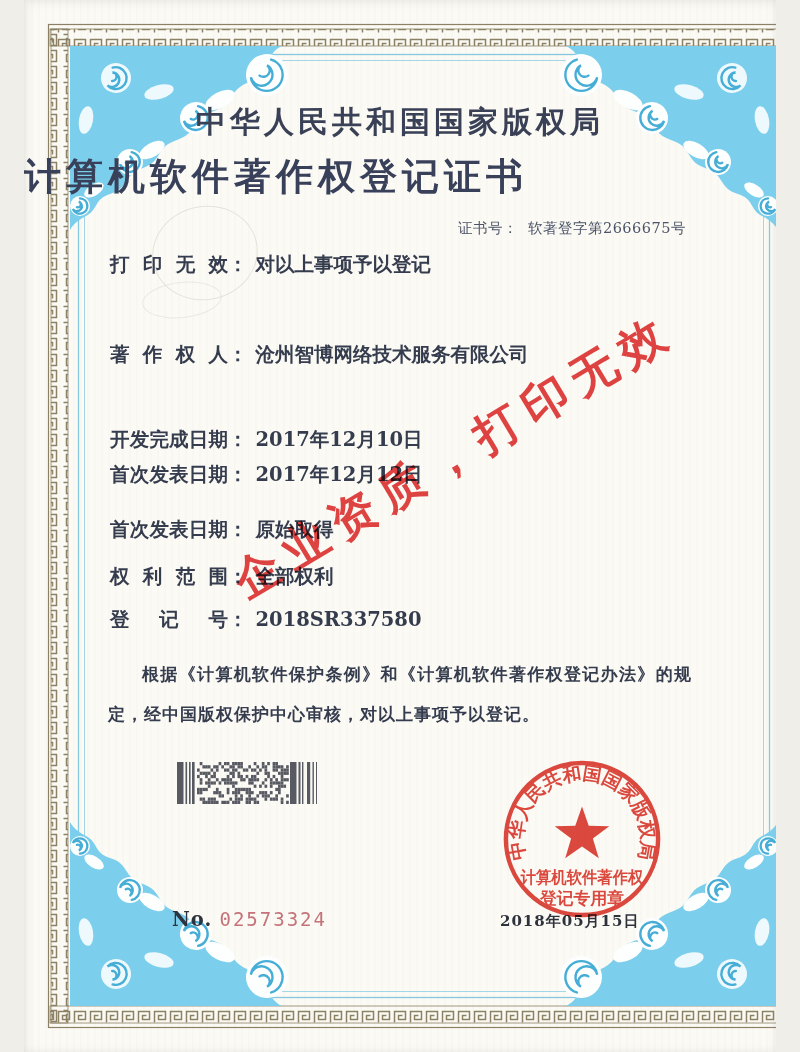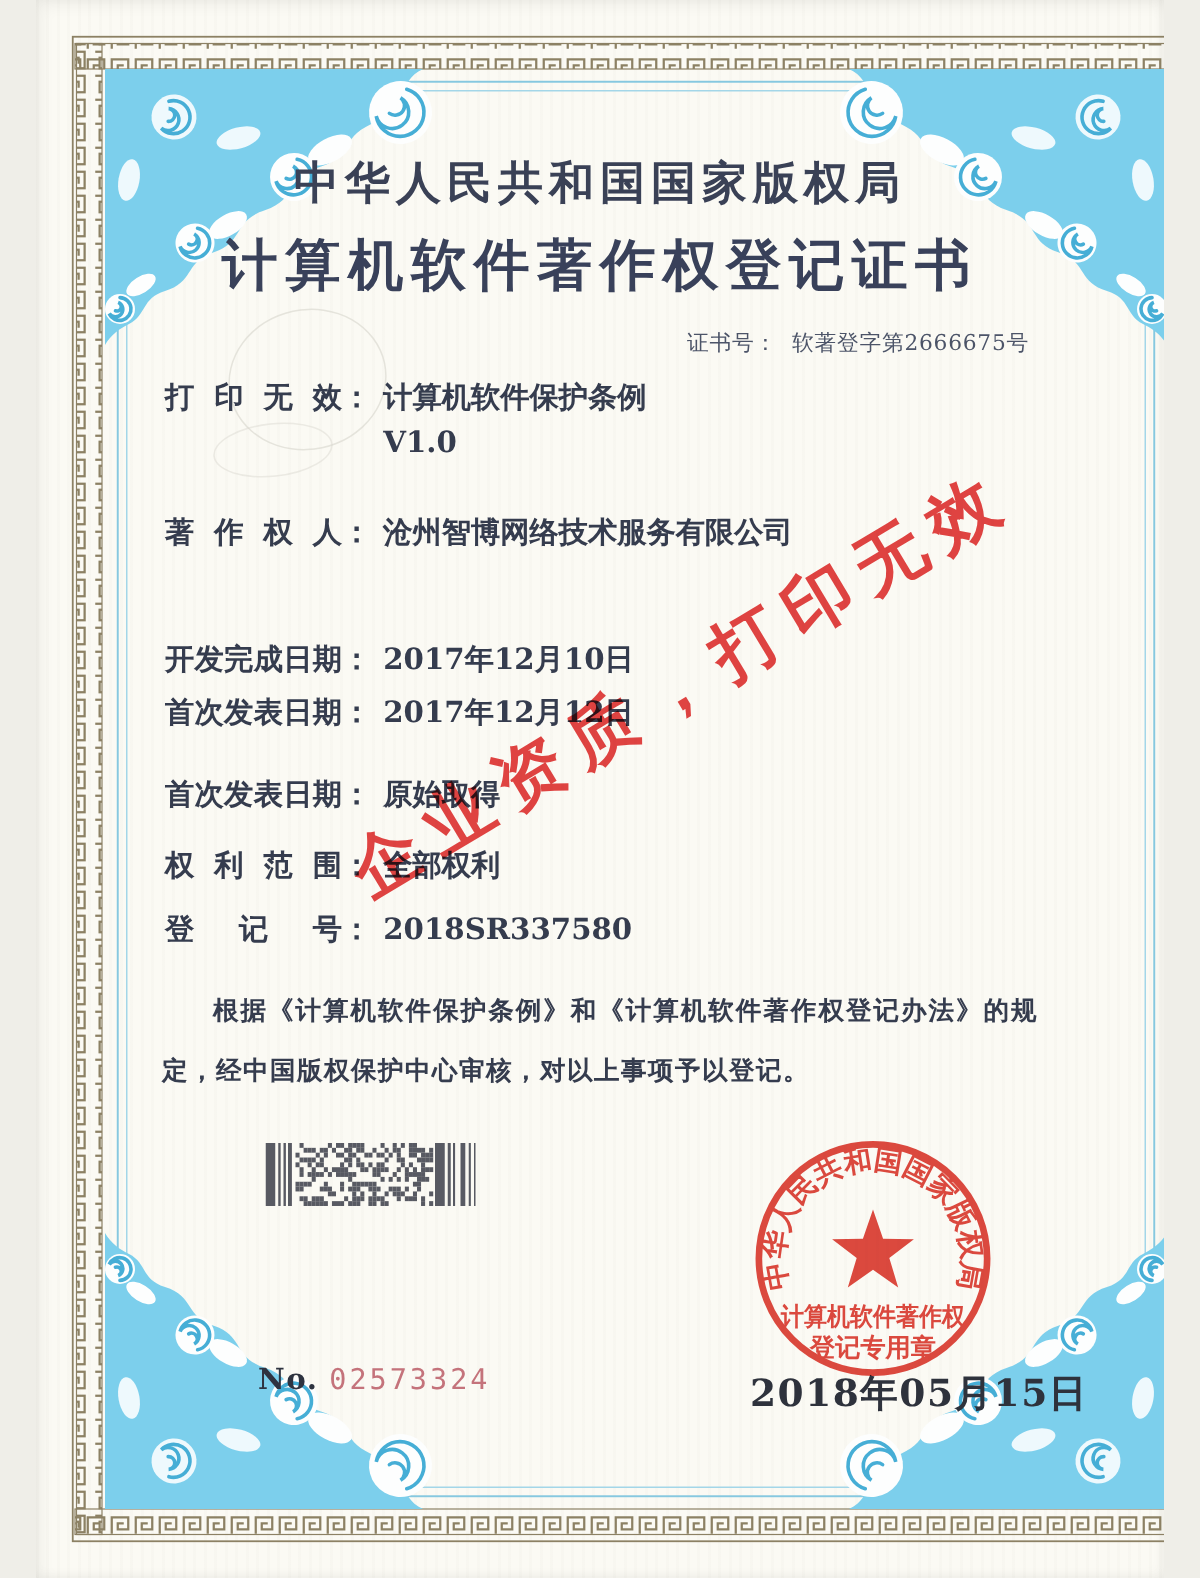--- a/index.html
+++ b/index.html
@@ -11,41 +11,41 @@
     box-shadow:inset 3px 3px 10px rgba(0,0,0,.06),inset -2px -2px 8px rgba(0,0,0,.04);
     padding-left:12px;
   }
   .frame{position:absolute;inset:0;width:800px;height:1052px;}
   .sp{stroke:#46aed6;stroke-width:2.4;fill:none;stroke-linecap:round;}
   .smudge{position:absolute;border:1px solid #dbdad2;border-radius:50%;opacity:.7;}
   .s1{left:128px;top:206px;width:104px;height:92px;transform:rotate(-12deg);}
   .s2{left:118px;top:282px;width:78px;height:34px;opacity:.5;transform:rotate(-6deg);}
   .authority{position:absolute;left:0;right:0;top:102px;text-align:center;
     font-size:30px;font-weight:700;letter-spacing:4px;color:#3a4156;}
-  .title{position:absolute;left:0;right:0;top:152px;text-align:center;
+  .title{position:absolute;left:0;right:0;top:152px;text-align:left;
     font-size:37px;font-weight:700;letter-spacing:5px;color:#39415a;}
   .certno{position:absolute;right:90px;top:219px;font-size:14.5px;color:#4c5468;letter-spacing:.5px;}
   .certno .lbl{margin-right:10px;}
   .fields{position:absolute;left:86px;top:0;right:70px;}
   .frow{position:absolute;left:0;font-size:19.5px;font-weight:600;line-height:30px;white-space:nowrap;color:#353c4e;}
   .flabel{display:inline-block;width:118px;text-align:justify;text-align-last:justify;vertical-align:top;}
   .fcolon{margin-right:8px;vertical-align:top;}
   .fval{display:inline-block;vertical-align:top;}
   .fval2{display:block;}
   .r0{top:250px;} .r1{top:340px;} .r2{top:425px;} .r3{top:460px;} .r4{top:515px;} .r5{top:562px;} .r6{top:605px;}
   .statement{position:absolute;left:84px;right:84px;top:654px;margin:0;
     font-size:17px;font-weight:600;line-height:40px;letter-spacing:1px;
     text-indent:2em;text-align:justify;color:#353c4e;}
   .barcode{position:absolute;left:153px;top:762px;width:146px;height:42px;}
   .barcode svg{width:146px;height:42px;}
   #bc rect{fill:#4b4e57;opacity:.93;}
   .serial{position:absolute;left:148px;top:908px;font-size:19.5px;letter-spacing:1px;text-align:center;}
   .serlabel{color:#2e3340;font-weight:600;}
   .serval{color:#c4737b;font-family:"DejaVu Sans Mono","Liberation Mono",monospace;font-size:19px;letter-spacing:2px;}
-  .issuedate{position:absolute;left:476px;top:912px;font-size:25px;font-weight:700;
+  .issuedate{position:absolute;left:476px;top:912px;font-size:15px;font-weight:700;
     letter-spacing:1px;color:#2e323c;}
   .seal{position:absolute;left:474px;top:755px;width:168px;height:168px;
     mix-blend-mode:multiply;opacity:.92;}
   .seal text{fill:#dd3a31;font-family:"Liberation Sans","DejaVu Sans",sans-serif;font-weight:bold;}
   .watermark{position:absolute;left:150px;top:425px;width:560px;text-align:center;
     transform:rotate(-31deg);font-size:46px;font-weight:700;letter-spacing:10px;
     color:#e13434;opacity:.92;mix-blend-mode:multiply;white-space:nowrap;
     font-family:"Liberation Sans","DejaVu Sans",sans-serif;}
 </style>
 </head>
@@ -131,21 +131,21 @@
   <div class="smudge s2"></div>
 
   <div class="authority">中华人民共和国国家版权局</div>
   <div class="title">计算机软件著作权登记证书</div>
   <div class="certno">
     <span class="lbl">证书号：</span><span>软著登字第2666675号</span>
   </div>
 
   <div class="fields">
     <div class="frow r0">
-      <span class="flabel">打印无效</span><span class="fcolon">：</span><span class="fval"><span>计算机软件保护条例</span><span class="fval2">V1.0</span></span>
+      <span class="flabel">打印无效</span><span class="fcolon">：</span><span class="fval"><span>对以上事项予以登记</span></span>
     </div>
     <div class="frow r1">
       <span class="flabel">著作权人</span><span class="fcolon">：</span><span class="fval">沧州智博网络技术服务有限公司</span>
     </div>
     <div class="frow r2">
       <span class="flabel">开发完成日期</span><span class="fcolon">：</span><span class="fval">2017年12月10日</span>
     </div>
     <div class="frow r3">
       <span class="flabel">首次发表日期</span><span class="fcolon">：</span><span class="fval">2017年12月12日</span>
     </div>

